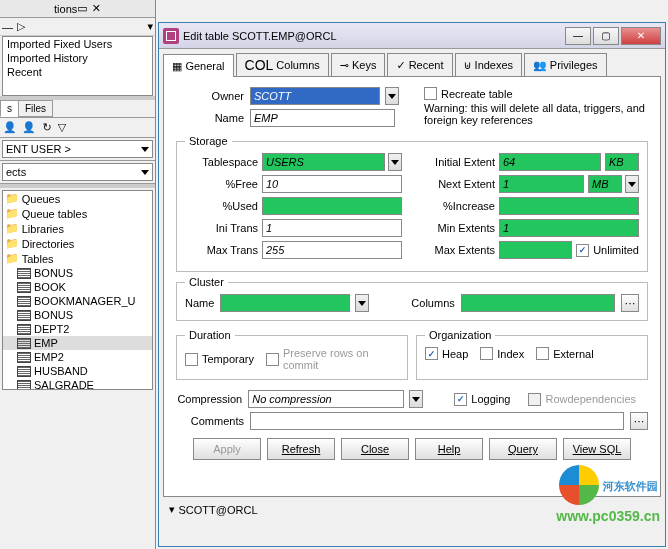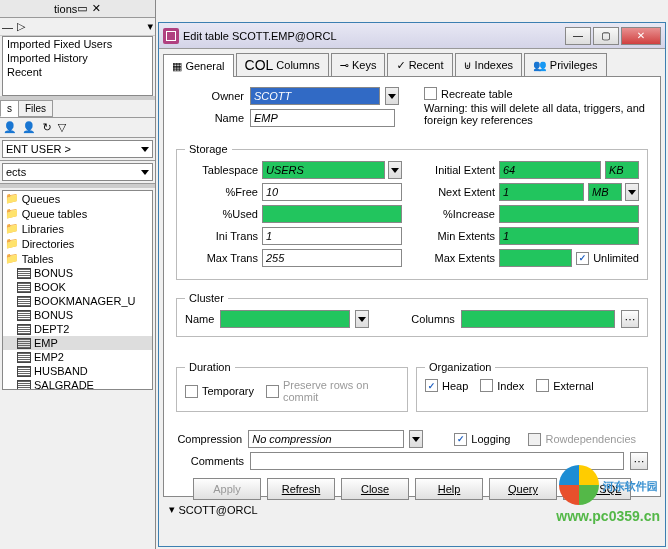--- a/index.html
+++ b/index.html
@@ -44,21 +44,21 @@
 .form-label { width: 68px; text-align: right; }
 .input { border: 1px solid #888; background: white; height: 18px; padding: 0 3px; display: flex; align-items: center; font-style: italic; }
 .input.sel { background: #316ac5; color: white; }
 .input.ro { background: #22c55e; }
 .combo-btn { width: 14px; height: 18px; border: 1px solid #888; background: linear-gradient(#f0f0f0,#ddd); display: flex; align-items: center; justify-content: center; margin-left: -1px; }
 
 .top-section { display: flex; gap: 8px; }
 .top-left { width: 240px; }
 .top-right { flex: 1; }
 
-fieldset { border: 1px solid #bbb; margin: 12px 0; padding: 6px 8px 8px; }
+fieldset { border: 1px solid #bbb; margin: 4px 0; padding: 6px 8px 8px; }
 legend { padding: 0 4px; font-size: 11px; }
 
 .storage-grid { display: flex; gap: 20px; }
 .storage-col { flex: 1; }
 .storage-row { display: flex; align-items: center; margin-bottom: 4px; gap: 4px; }
 .storage-label { width: 73px; text-align: right; }
 .storage-input { flex: 1; }
 
 .cluster-row { display: flex; align-items: center; gap: 6px; }
 .dur-org { display: flex; gap: 8px; }

